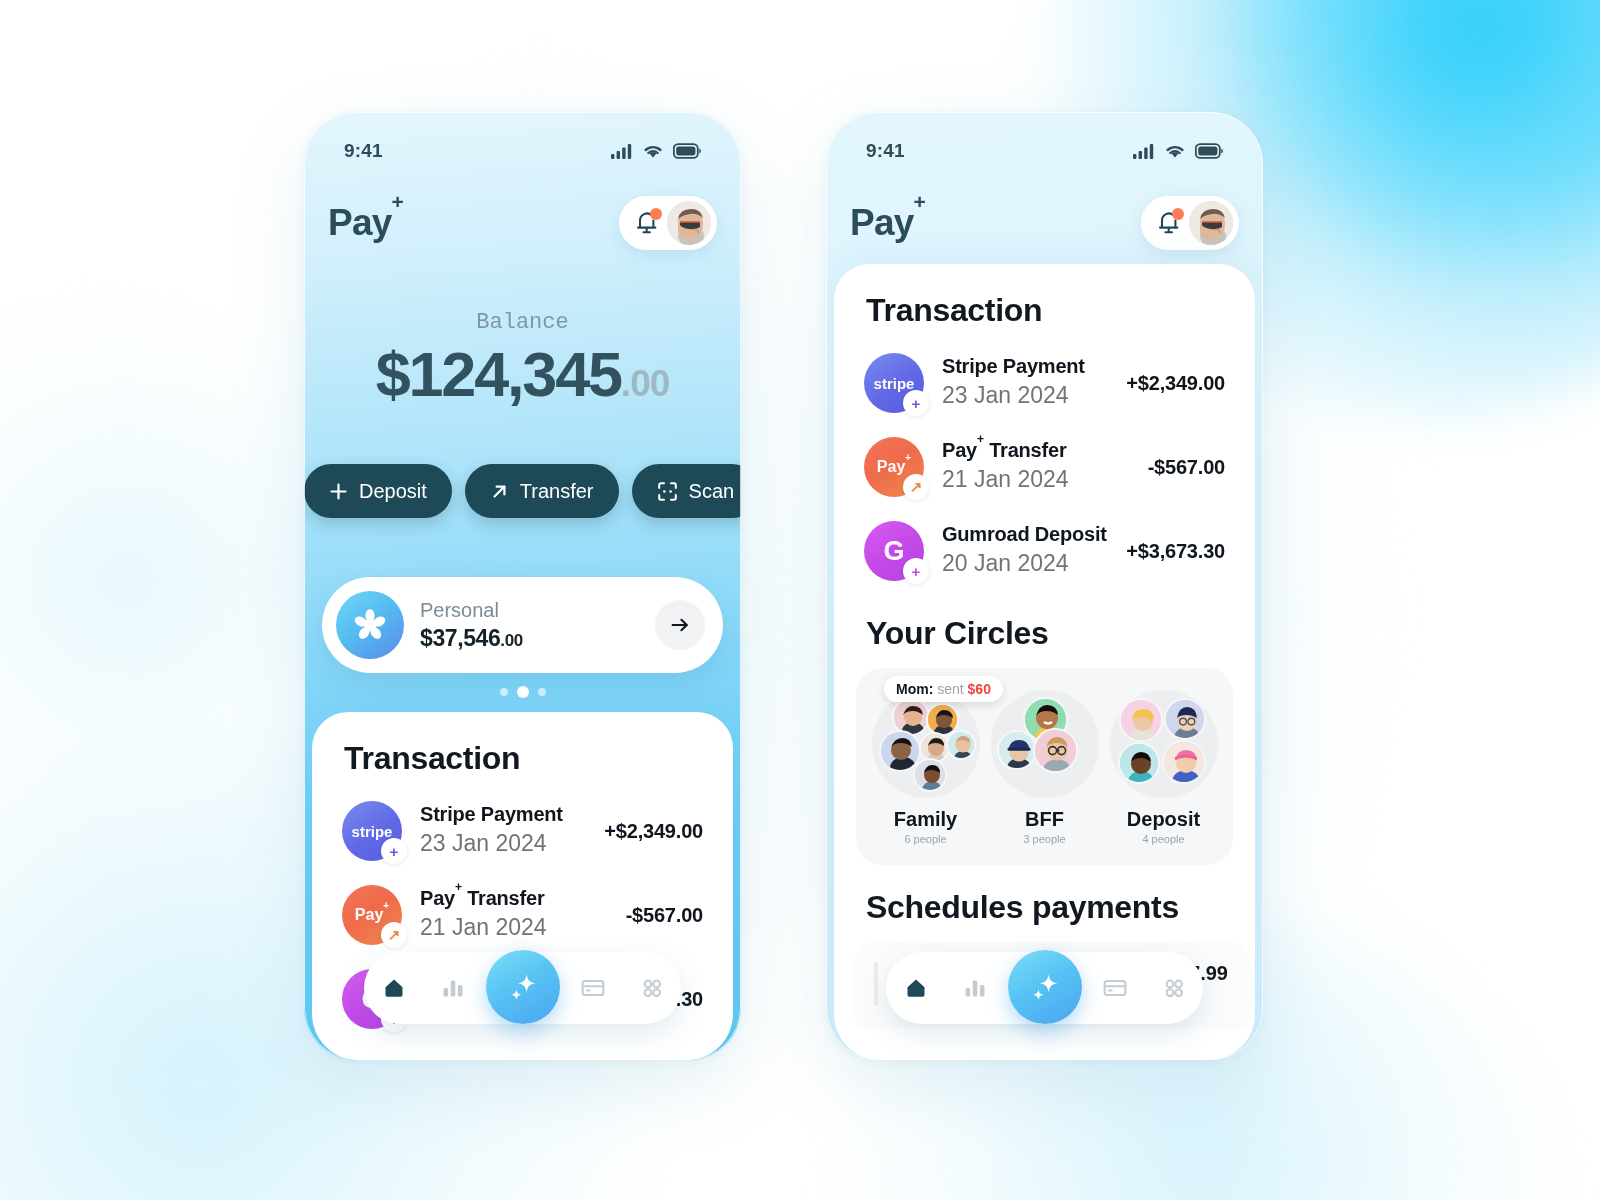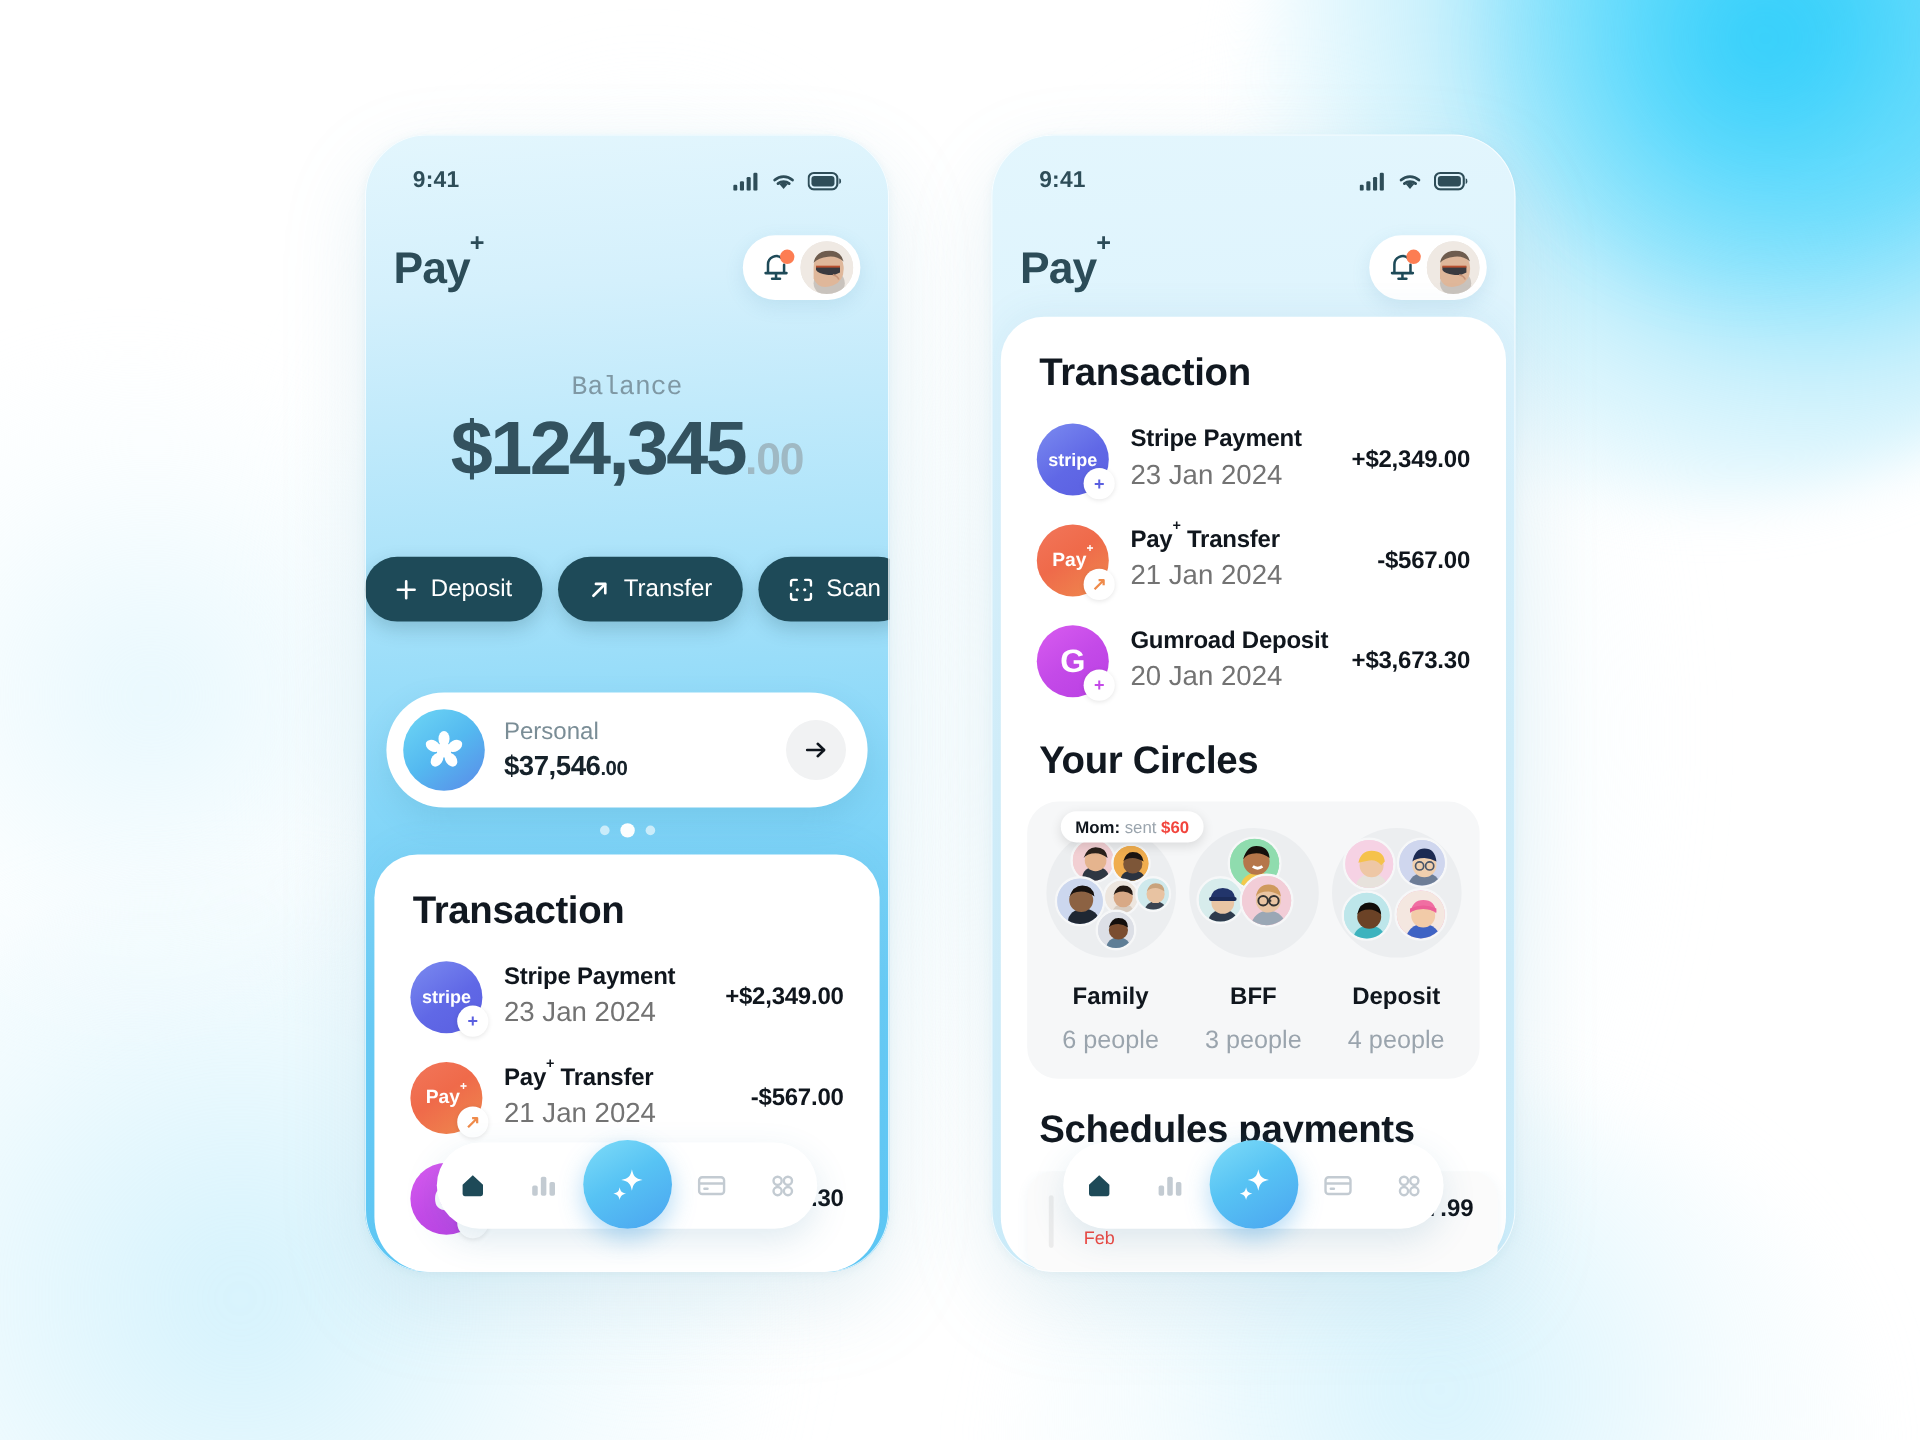--- a/index.html
+++ b/index.html
@@ -210,22 +210,22 @@
   .circles-box {
     margin: 10px 22px 0 22px; background: #f6f7f8; border-radius: 26px;
     padding: 22px 10px 20px 10px; display: flex; justify-content: space-around;
   }
   .circle-item { display: flex; flex-direction: column; align-items: center; width: 132px; position: relative; }
   .circle-disc {
     width: 108px; height: 108px; border-radius: 50%; background: #eceef0;
     position: relative;
   }
   .cav { position: absolute; border-radius: 50%; overflow: hidden; border: 2px solid #f6f7f8; }
-  .circle-name { margin-top: 22px; font-size: 20px; font-weight: 700; color: #10161d; }
-  .circle-count { margin-top: 12px; font-size: 21px; color: #9aa4ad; }
+  .circle-name { margin-top: 10px; font-size: 20px; font-weight: 700; color: #10161d; }
+  .circle-count { margin-top: 2px; font-size: 11px; color: #9aa4ad; }
   .circle-tip {
     position: absolute; top: -14px; left: 18px; z-index: 5;
     background: #ffffff; border-radius: 14px; padding: 5px 12px;
     font-size: 14px; white-space: nowrap;
     box-shadow: 0 3px 10px rgba(0,0,0,0.12);
   }
   .circle-tip b { color: #10161d; font-weight: 700; }
   .circle-tip span.sent { color: #9aa4ad; }
   .circle-tip span.amt { color: #f2453d; font-weight: 700; }
 

